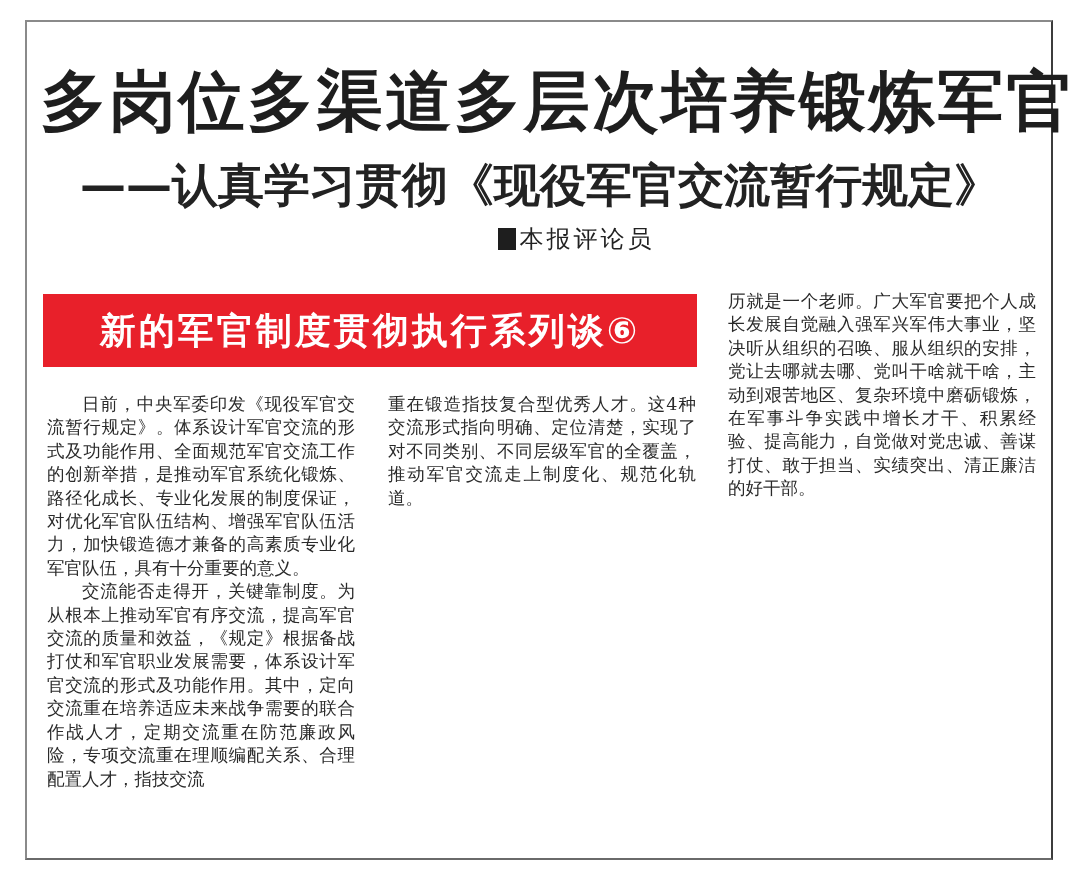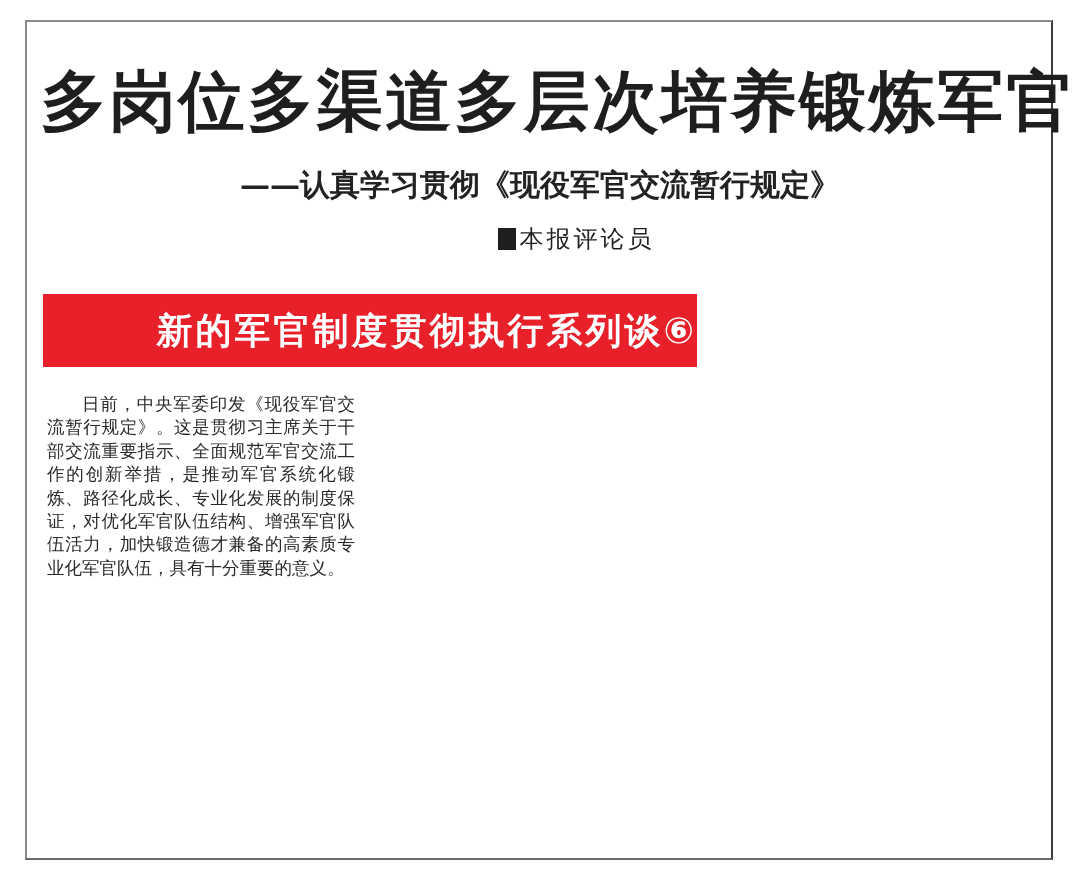--- a/index.html
+++ b/index.html
@@ -12,31 +12,31 @@
   }
   .headline {
     position: absolute; left: 18px; top: 62px; width: 1080px; text-align: center;
     font-family: "DejaVu Sans", sans-serif; font-weight: bold;
     font-size: 66px; line-height: 80px; color: #1e1e1e; letter-spacing: 3px;
     white-space: nowrap;
   }
   .subhead {
     position: absolute; left: 0; top: 160px; width: 1080px; text-align: center;
     font-family: "DejaVu Serif", serif; font-weight: bold;
-    font-size: 30px; line-height: 50px; color: #222; white-space: nowrap;
+    font-size: 46px; line-height: 50px; color: #222; white-space: nowrap;
   }
   .byline {
     position: absolute; left: 0; top: 222px; width: 1080px; text-align: center;
     font-family: "DejaVu Serif", serif; font-size: 24px; line-height: 34px;
     color: #222; letter-spacing: 3px; white-space: nowrap; padding-left: 36px;
   }
   .byline .sq { display: inline-block; width: 18px; height: 22px; background: #1e1e1e; vertical-align: -3px; margin-right: 4px; }
   .banner {
     position: absolute; left: 43px; top: 294px; width: 654px; height: 73px;
-    background: #e8202a; color: #fff; text-align: right;
+    background: #e8202a; color: #fff; text-align: center;
     font-family: "DejaVu Sans", sans-serif; font-weight: bold;
     font-size: 36px; line-height: 73px; letter-spacing: 3px; white-space: nowrap;
   }
   .col {
     position: absolute; width: 308px;
     font-family: "DejaVu Serif", serif; font-size: 17.5px; line-height: 23.4px;
     color: #2a2a2a; text-align: justify; text-justify: inter-character;
   }
   .col p { margin: 0; text-indent: 2em; }
   .col p.cont { text-indent: 0; }
@@ -49,20 +49,23 @@
 
 <div class="frame"></div>
 
 <div class="headline">多岗位多渠道多层次培养锻炼军官</div>
 <div class="subhead">——认真学习贯彻《现役军官交流暂行规定》</div>
 <div class="byline"><span class="sq"></span><span>本报评论员</span></div>
 
 <div class="banner">新的军官制度贯彻执行系列谈⑥</div>
 
 <div class="col c1">
-  <p>日前，中央军委印发《现役军官交流暂行规定》。这是贯彻习主席关于干部交流重要指示、全面规范军官交流工作的创新举措，是推动军官系统化锻炼、路径化成长、专业化发展的制度保证，对优化军官队伍结构、增强军官队伍活力，加快锻造德才兼备的高素质专业化军官队伍，具有十分重要的意义。</p>
+  <p>日前，中央军委印发《现役军官交流暂行规定》。体系设计军官交流的形式及功能作用、全面规范军官交流工作的创新举措，是推动军官系统化锻炼、路径化成长、专业化发展的制度保证，对优化军官队伍结构、增强军官队伍活力，加快锻造德才兼备的高素质专业化军官队伍，具有十分重要的意义。</p>
+  <p>交流能否走得开，关键靠制度。为从根本上推动军官有序交流，提高军官交流的质量和效益，《规定》根据备战打仗和军官职业发展需要，体系设计军官交流的形式及功能作用。其中，定向交流重在培养适应未来战争需要的联合作战人才，定期交流重在防范廉政风险，专项交流重在理顺编配关系、合理配置人才，指技交流</p>
 </div>
 
 <div class="col c2">
+  <p class="cont">重在锻造指技复合型优秀人才。这4种交流形式指向明确、定位清楚，实现了对不同类别、不同层级军官的全覆盖，推动军官交流走上制度化、规范化轨道。</p>
 </div>
 
 <div class="col c3">
+  <p class="cont">历就是一个老师。广大军官要把个人成长发展自觉融入强军兴军伟大事业，坚决听从组织的召唤、服从组织的安排，党让去哪就去哪、党叫干啥就干啥，主动到艰苦地区、复杂环境中磨砺锻炼，在军事斗争实践中增长才干、积累经验、提高能力，自觉做对党忠诚、善谋打仗、敢于担当、实绩突出、清正廉洁的好干部。</p>
 </div>
 
 </body></html>

